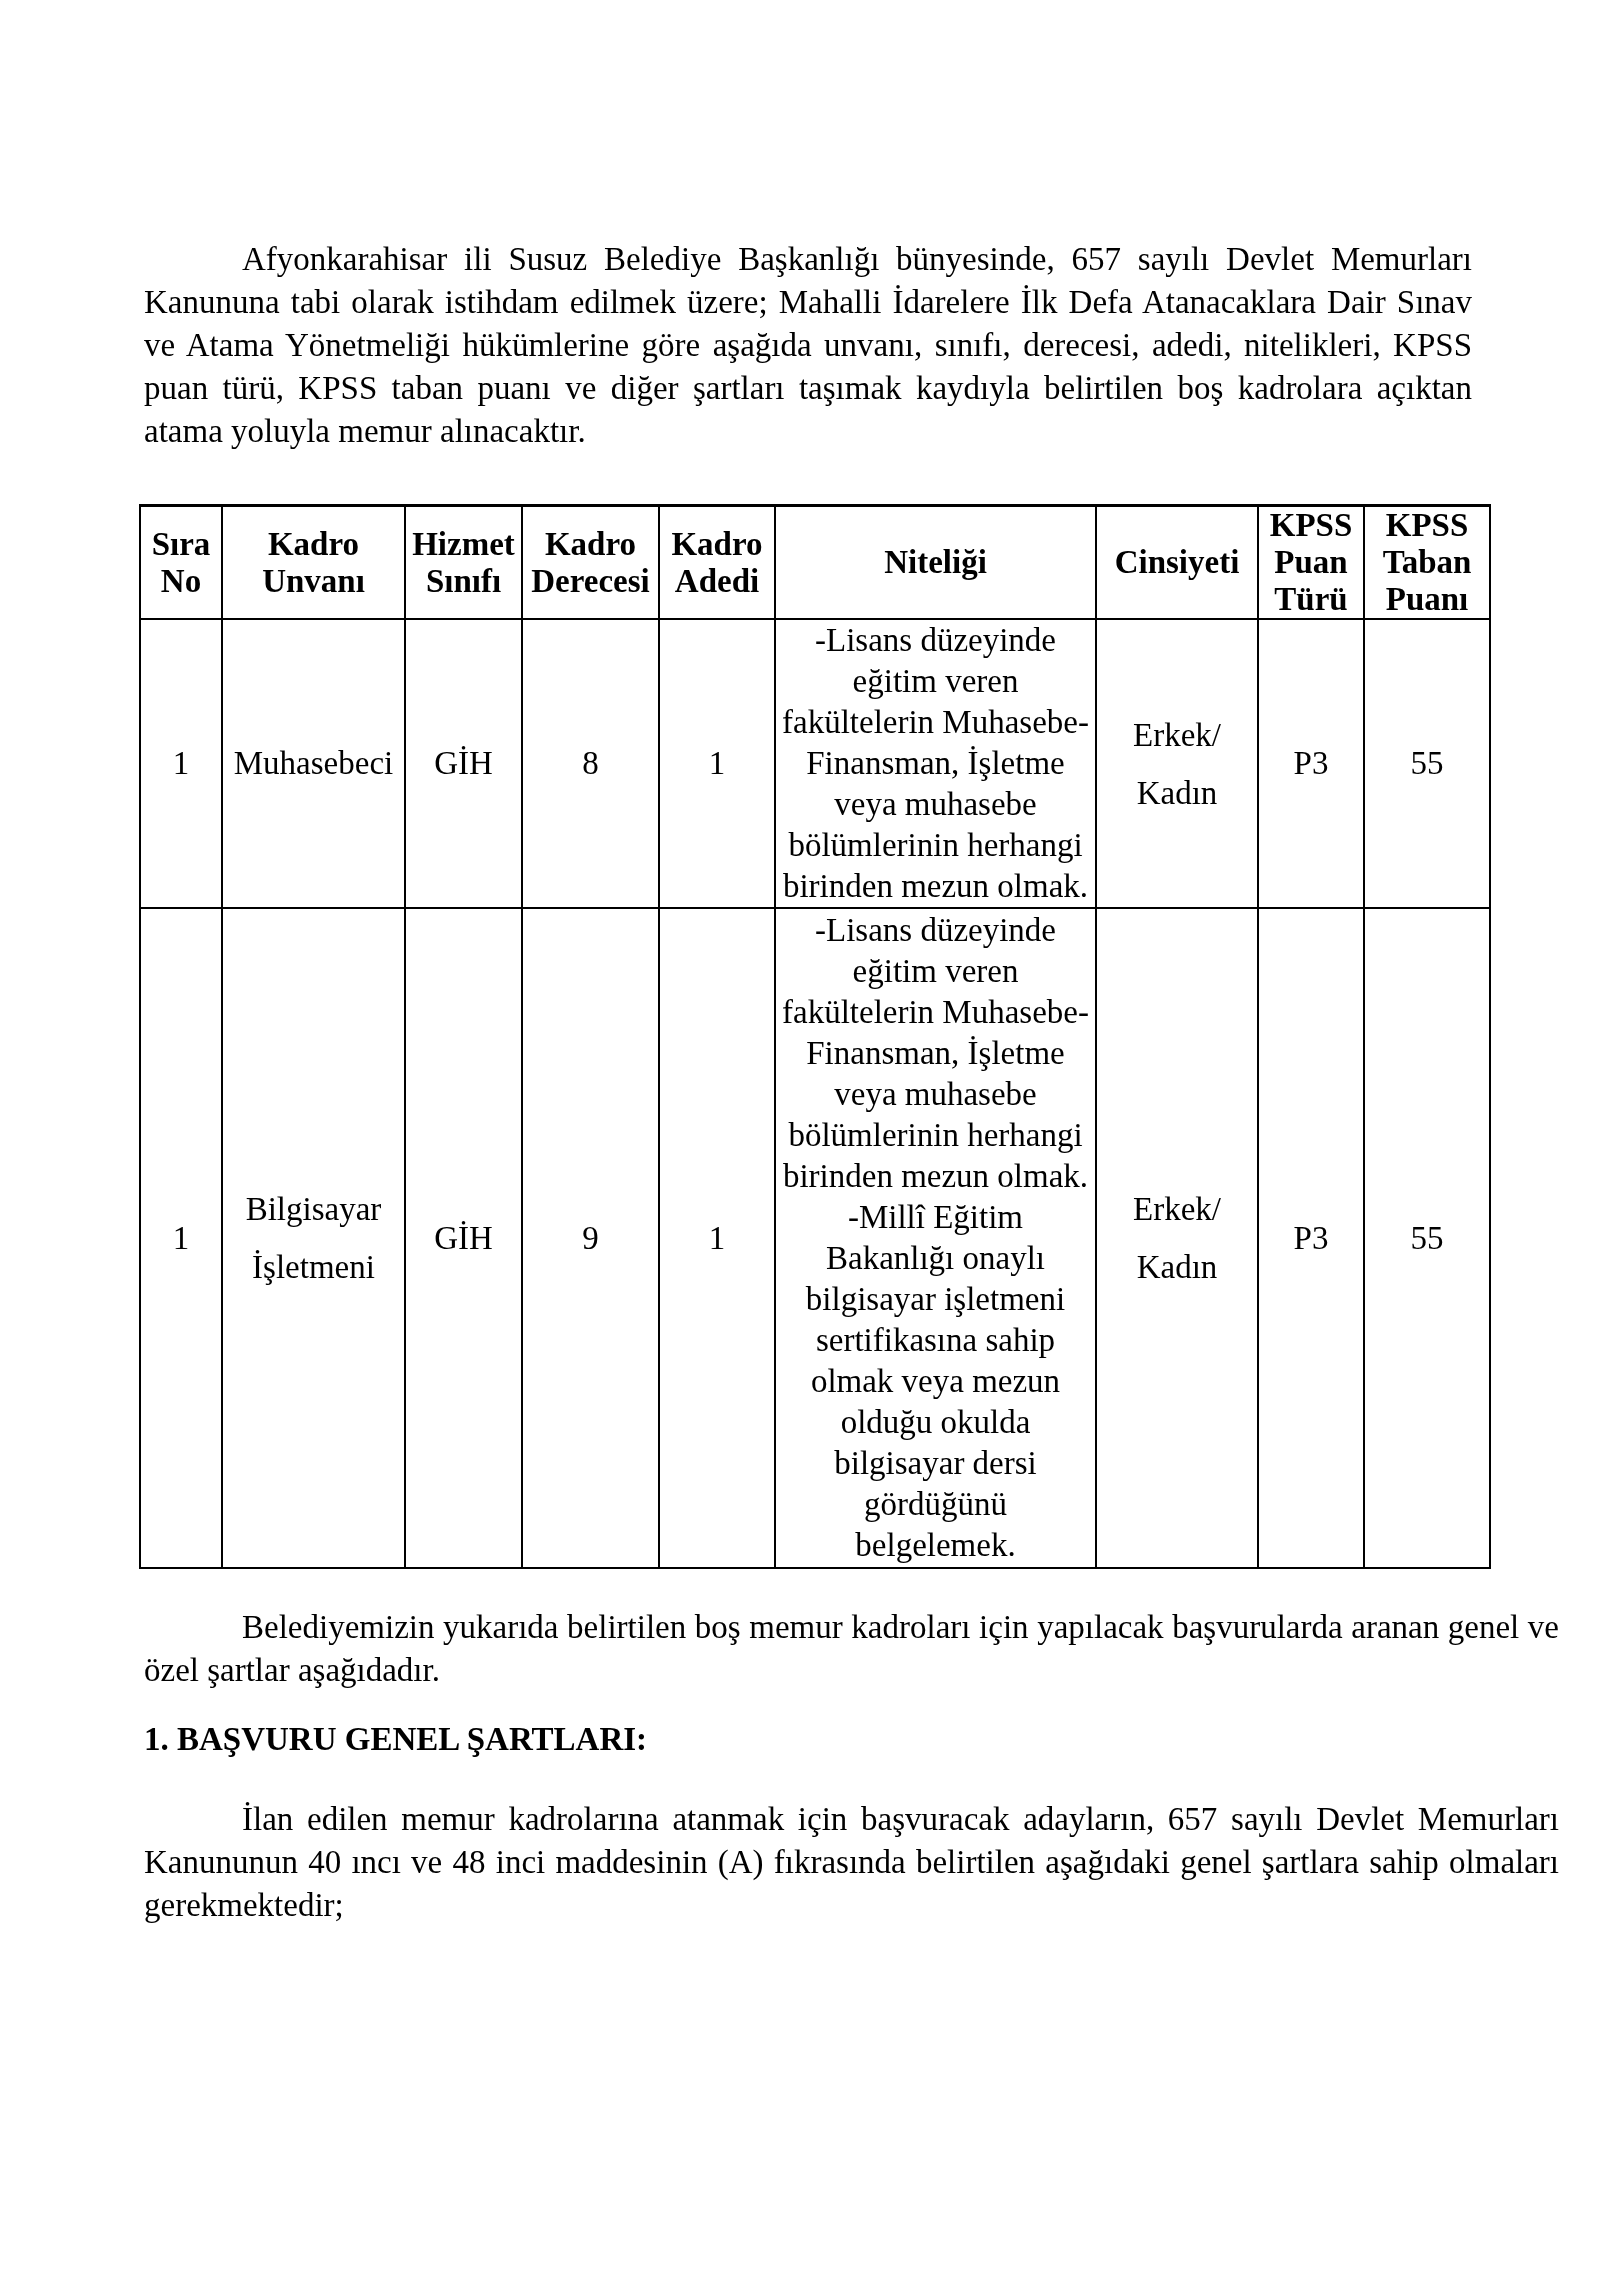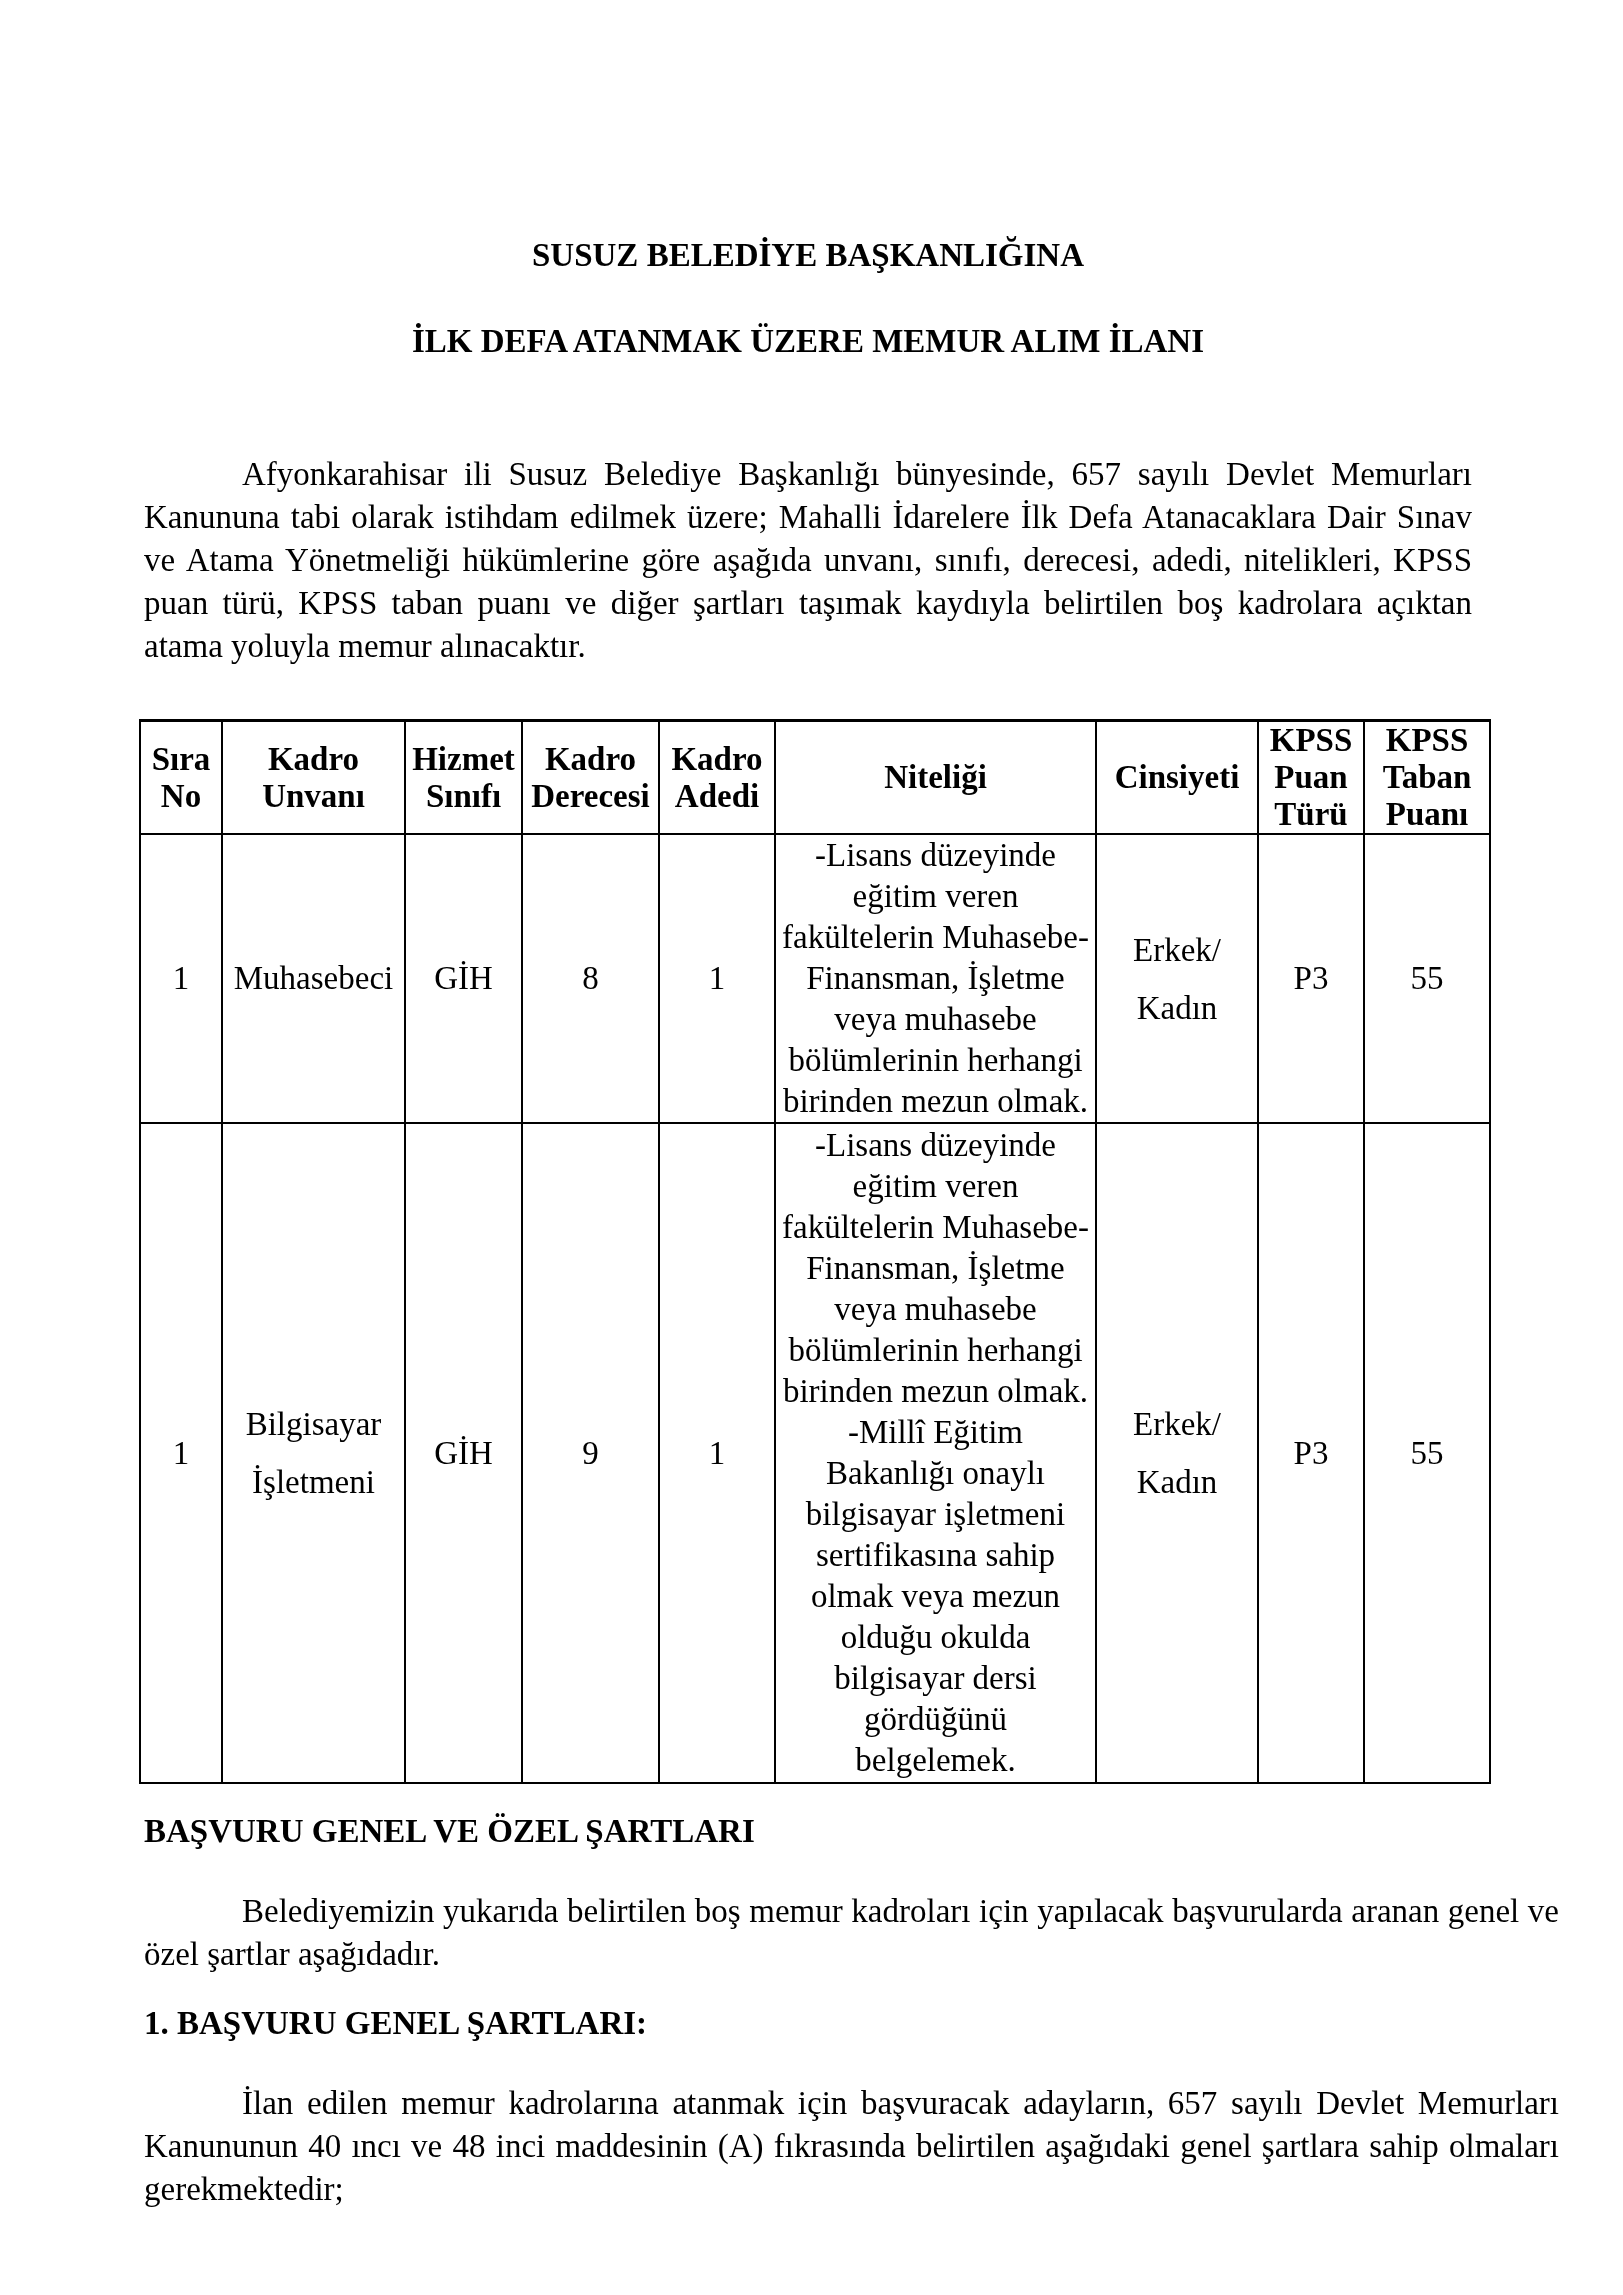--- a/index.html
+++ b/index.html
@@ -88,24 +88,20 @@
   col.c6 { width: 321px; }
   col.c7 { width: 162px; }
   col.c8 { width: 106px; }
   col.c9 { width: 126px; }
 </style>
 </head>
 <body>
 
 <div class="page">
 
-  <div class="doc-title">
-    <div>SUSUZ BELEDİYE BAŞKANLIĞINA</div>
-    <div>İLK DEFA ATANMAK ÜZERE MEMUR ALIM İLANI</div>
-  </div>
 
   <p class="body-par">Afyonkarahisar ili Susuz Belediye Başkanlığı bünyesinde, 657 sayılı Devlet Memurları Kanununa tabi olarak istihdam edilmek üzere; Mahalli İdarelere İlk Defa Atanacaklara Dair Sınav ve Atama Yönetmeliği hükümlerine göre aşağıda unvanı, sınıfı, derecesi, adedi, nitelikleri, KPSS puan türü, KPSS taban puanı ve diğer şartları taşımak kaydıyla belirtilen boş kadrolara açıktan atama yoluyla memur alınacaktır.</p>
 
   <div class="tbl-wrap">
     <table class="positions">
       <colgroup>
         <col class="c1">
           <col class="c2">
           <col class="c3">
           <col class="c4">
@@ -179,21 +175,20 @@
 belgelemek.</td>
           <td class="cell-multiline">Erkek/
 Kadın</td>
           <td>P3</td>
           <td>55</td>
         </tr>
       </tbody>
     </table>
   </div>
 
-  <p class="sec-heading">BAŞVURU GENEL VE ÖZEL ŞARTLARI</p>
 
   <p class="sec-par">Belediyemizin yukarıda belirtilen boş memur kadroları için yapılacak başvurularda aranan genel ve özel şartlar aşağıdadır.</p>
 
   <p class="sec-heading">1. BAŞVURU GENEL ŞARTLARI:</p>
 
   <p class="sec-par">İlan edilen memur kadrolarına atanmak için başvuracak adayların, 657 sayılı Devlet Memurları Kanununun 40 ıncı ve 48 inci maddesinin (A) fıkrasında belirtilen aşağıdaki genel şartlara sahip olmaları gerekmektedir;</p>
 
 </div>
 
 

